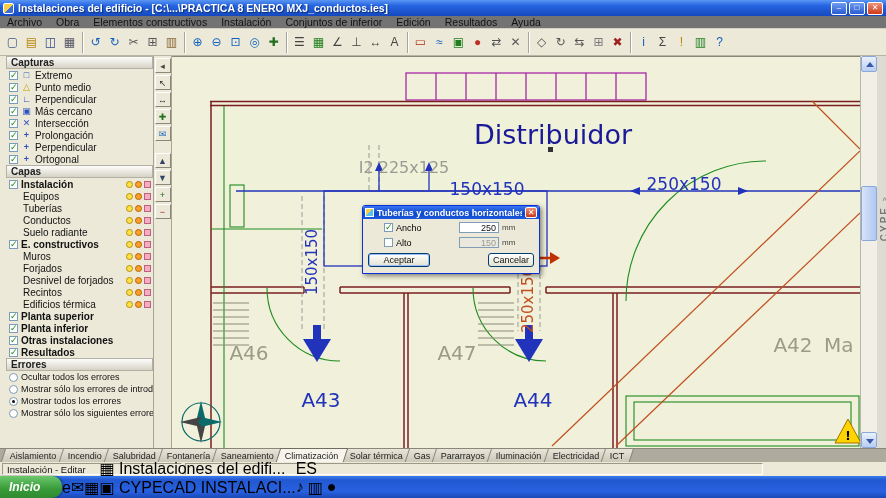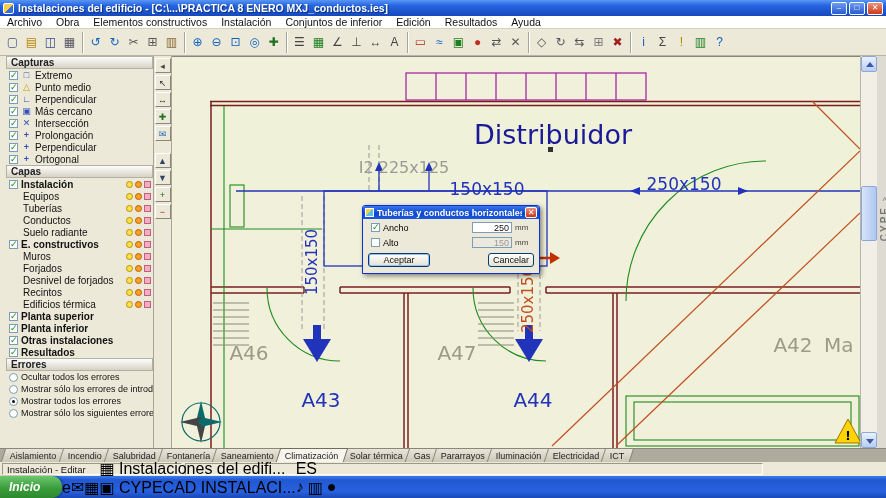--- a/index.html
+++ b/index.html
@@ -10,21 +10,21 @@
     padding:0 3px;background:linear-gradient(180deg,#5A96F2 0%,#2665E2 35%,#1549BE 100%);color:#fff;}
   .app-icon{width:11px;height:11px;background:linear-gradient(135deg,#F8D048 50%,#3C6CD8 50%);border:1px solid #fff;border-radius:2px;}
   .title-text{font-size:10.5px;font-weight:bold;white-space:nowrap;overflow:hidden;text-shadow:1px 1px 1px #0A2C78;flex:1;}
   .win-btns{display:flex;gap:2px;}
   .win-btn{width:16px;height:13px;border:1px solid #fff;border-radius:2px;display:flex;align-items:center;justify-content:center;
     background:linear-gradient(180deg,#6E9AF0,#2A5CD0);color:#fff;font-size:8px;}
   .win-btn.close{background:linear-gradient(180deg,#F09078,#CC3A18);}
   .win-btn i{font-style:normal;line-height:8px;}
 
   
-  .menubar{position:absolute;top:16px;left:0;width:886px;height:13px;background:#ffffff;display:flex;align-items:center;
+  .menubar{position:absolute;top:16px;left:0;width:886px;height:13px;background:#737373;display:flex;align-items:center;
     border-bottom:1px solid #D4D0C4;}
   .menu-item{font-size:10.5px;padding:0 7px;color:#111;white-space:nowrap;}
 
   
   .toolbar{position:absolute;top:29px;left:0;width:886px;height:27px;background:#ECE9D8;display:flex;align-items:center;
     padding:0 3px;border-bottom:1px solid #B8B4A8;}
   .tb-icon{width:19px;height:21px;display:flex;align-items:center;justify-content:center;border:1px solid transparent;border-radius:2px;}
   .tb-icon .g{font-size:12px;line-height:12px;}
   .tb-icon.sep{width:7px;height:21px;background:linear-gradient(90deg,transparent 2px,#A8A498 2px,#A8A498 3px,#FFFFFF 3px,#FFFFFF 4px,transparent 4px);}
 
@@ -66,21 +66,21 @@
 
   
   .dialog{position:absolute;left:190px;top:148px;width:178px;height:69px;background:#ECE9D8;border:1px solid #0831D9;
     border-radius:3px 3px 0 0;box-shadow:2px 2px 5px rgba(0,0,0,.45);z-index:20;}
   .dlg-title{height:13px;display:flex;align-items:center;gap:3px;padding:0 2px;
     background:linear-gradient(180deg,#3A74F0,#0A46C8 60%,#1E5AE0);border-radius:2px 2px 0 0;color:#fff;font-size:9px;font-weight:bold;white-space:nowrap;}
   .dlg-icon{width:9px;height:9px;background:linear-gradient(135deg,#F8D048 50%,#58C0F0 50%);border:1px solid #fff;flex:0 0 auto;}
   .dlg-title-text{overflow:hidden;flex:1;}
   .dlg-close{width:12px;height:11px;flex:0 0 auto;border:1px solid #fff;border-radius:2px;background:linear-gradient(180deg,#F09078,#C83818);
     color:#fff;font-size:8px;line-height:9px;text-align:center;font-weight:bold;}
-  .dlg-row{display:flex;align-items:center;gap:3px;height:13px;padding:0 8px;font-size:9px;margin-top:2px;}
+  .dlg-row{display:flex;align-items:center;gap:3px;height:13px;padding:0 21px;font-size:9px;margin-top:2px;}
   .dlg-row .chk{margin-top:0;}
   .dlg-label{width:32px;}
   .dlg-field{margin-left:auto;width:40px;height:11px;background:#fff;border:1px solid #7F9DB9;font-size:9px;text-align:right;
     padding:0 2px;line-height:10px;color:#111;}
   .dlg-row.disabled .dlg-field{background:#EBE9DE;color:#999;}
   .dlg-unit{width:16px;font-size:8px;color:#444;}
   .dlg-buttons{display:flex;justify-content:space-between;padding:4px 5px 0 5px;}
   .dlg-btn{height:14px;font-size:9px;background:linear-gradient(180deg,#FFFFFF,#E4E2D2);border:1px solid #003C74;border-radius:3px;
     display:flex;align-items:center;justify-content:center;color:#111;}
   .dlg-btn.accept{width:62px;box-shadow:inset 0 0 0 1px #9CBCF8;}

